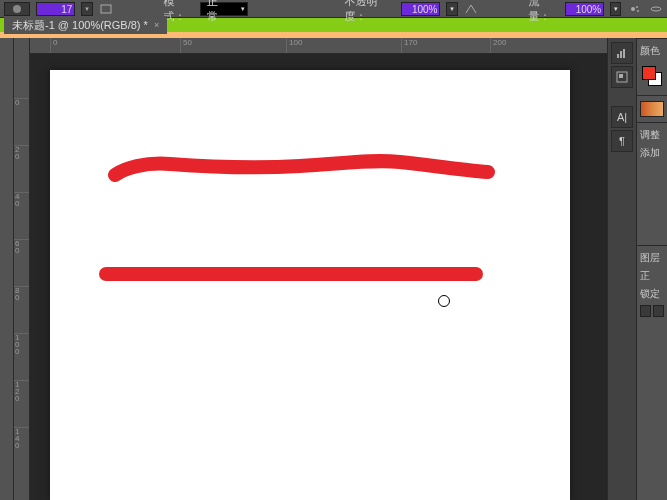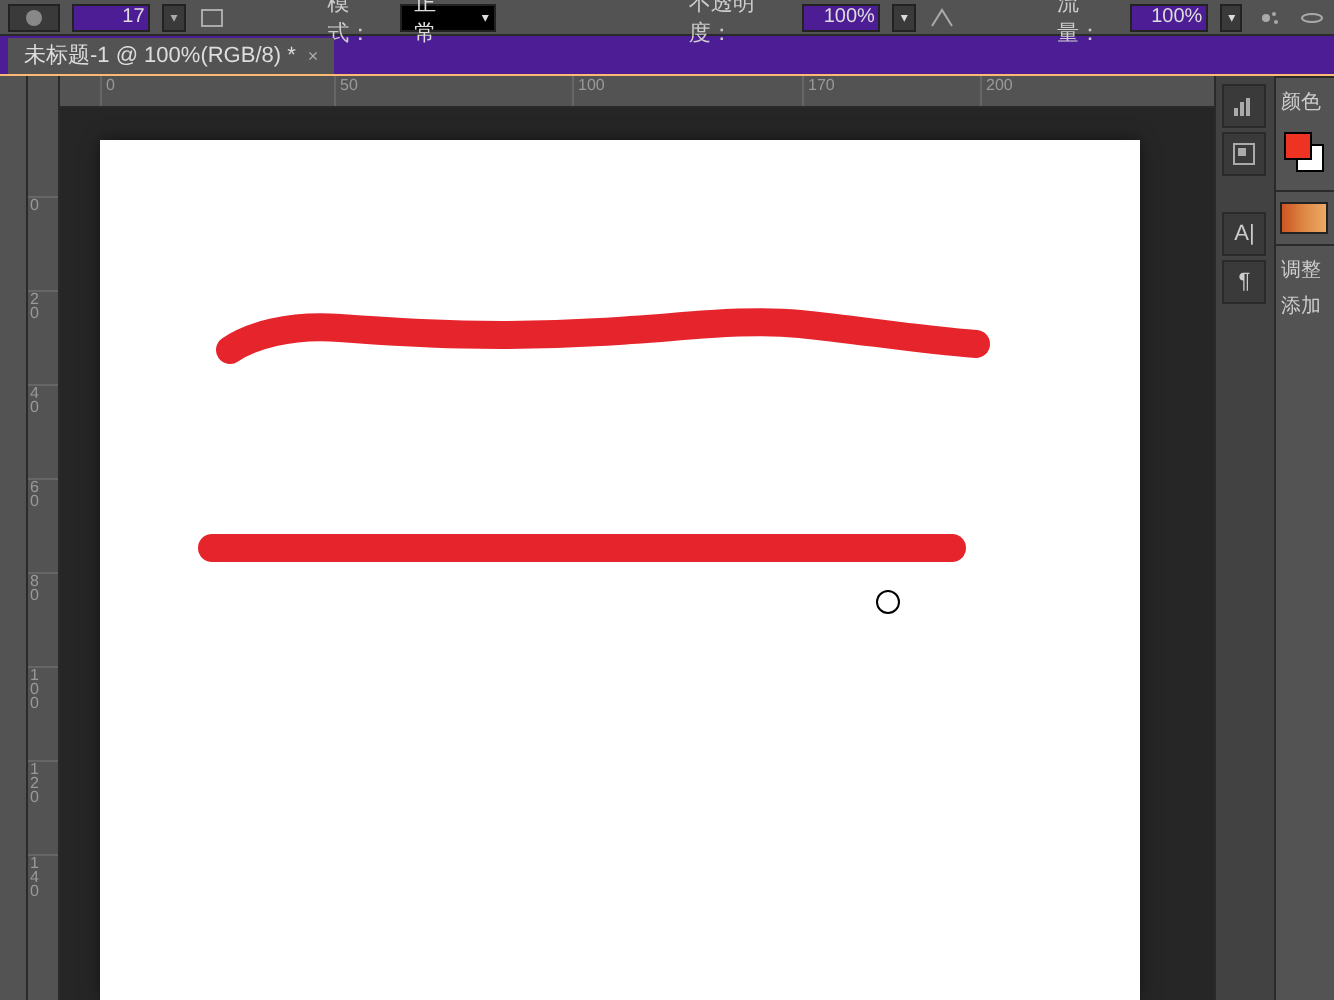--- a/index.html
+++ b/index.html
@@ -46,48 +46,48 @@
   display: inline-flex;
   align-items: center;
   position: relative;
 }
 .toolbar-select .sel-arrow {
   position: absolute;
   right: 3px;
   font-size: 7px;
 }
 .toolbar-input {
-  background: #4c1d95;
+  background: #6d28d9;
   border: 1px solid #222;
   color: #ddd;
   width: 42px;
   height: 14px;
   padding: 0 2px;
   font-size: 10px;
   display: inline-flex;
-  align-items: center;
+  align-items: flex-end;
   justify-content: flex-end;
 }
 .small-btn {
   width: 12px;
   height: 14px;
   background: #3a3a3a;
   border: 1px solid #222;
   display: inline-flex;
   align-items: center;
   justify-content: center;
   font-size: 7px;
 }
 .brush-icon { width: 16px; height: 14px; display: flex; align-items: center; justify-content: center; }
 
 
 .tab-bar {
   height: 20px;
-  background: #4c1d95;
-  border-bottom: 1px solid #fdba74;
+  background: #84cc16;
+  border-bottom: 6px solid #fdba74;
   display: flex;
   align-items: center;
   padding-left: 4px;
 }
 .tab {
   background: #535353;
   padding: 2px 8px;
   font-size: 11px;
   color: #ddd;
   display: inline-flex;
@@ -334,21 +334,21 @@
     <div class="tick" style="top:201px"><span>6<br>0</span></div>
     <div class="tick" style="top:248px"><span>8<br>0</span></div>
     <div class="tick" style="top:295px"><span>1<br>0<br>0</span></div>
     <div class="tick" style="top:342px"><span>1<br>2<br>0</span></div>
     <div class="tick" style="top:389px"><span>1<br>4<br>0</span></div>
   </div>
 
   <div class="canvas-container">
     <div class="h-ruler">
       <div class="tick" style="left:20px"><span>0</span></div>
-      <div class="tick" style="left:137px"><span>50</span></div>
+      <div class="tick" style="left:150px"><span>50</span></div>
       <div class="tick" style="left:256px"><span>100</span></div>
       <div class="tick" style="left:371px"><span>170</span></div>
       <div class="tick" style="left:460px"><span>200</span></div>
     </div>
 
     <div class="canvas">
       <svg width="520" height="430">
         <path d="M 65 105 C 75 98, 95 92, 120 94 C 160 97, 200 99, 250 96 C 290 94, 320 89, 350 92 C 380 95, 410 100, 438 102" stroke="#e6242c" stroke-width="14" stroke-linecap="round" fill="none"></path>
         <line x1="56" y1="204" x2="426" y2="204" stroke="#e6242c" stroke-width="14" stroke-linecap="round"></line>
       </svg>
@@ -389,15 +389,24 @@
         </div>
       </div>
       <div class="panel-section">
         <div class="gradient-bar"></div>
       </div>
       <div class="panel-section">
         <div class="panel-label">调整</div>
         <div class="panel-label">添加</div>
       </div>
       <div style="flex:0 0 80px"></div>
+      <div class="panel-section">
+        <div class="panel-label">图层</div>
+        <div class="panel-label">正</div>
+        <div class="panel-label">锁定</div>
+        <div class="lock-row">
+          <div class="mini-icon"></div>
+          <div class="mini-icon"></div>
+        </div>
+      </div>
     </div>
   </div>
 </div>
 
 </body></html>

